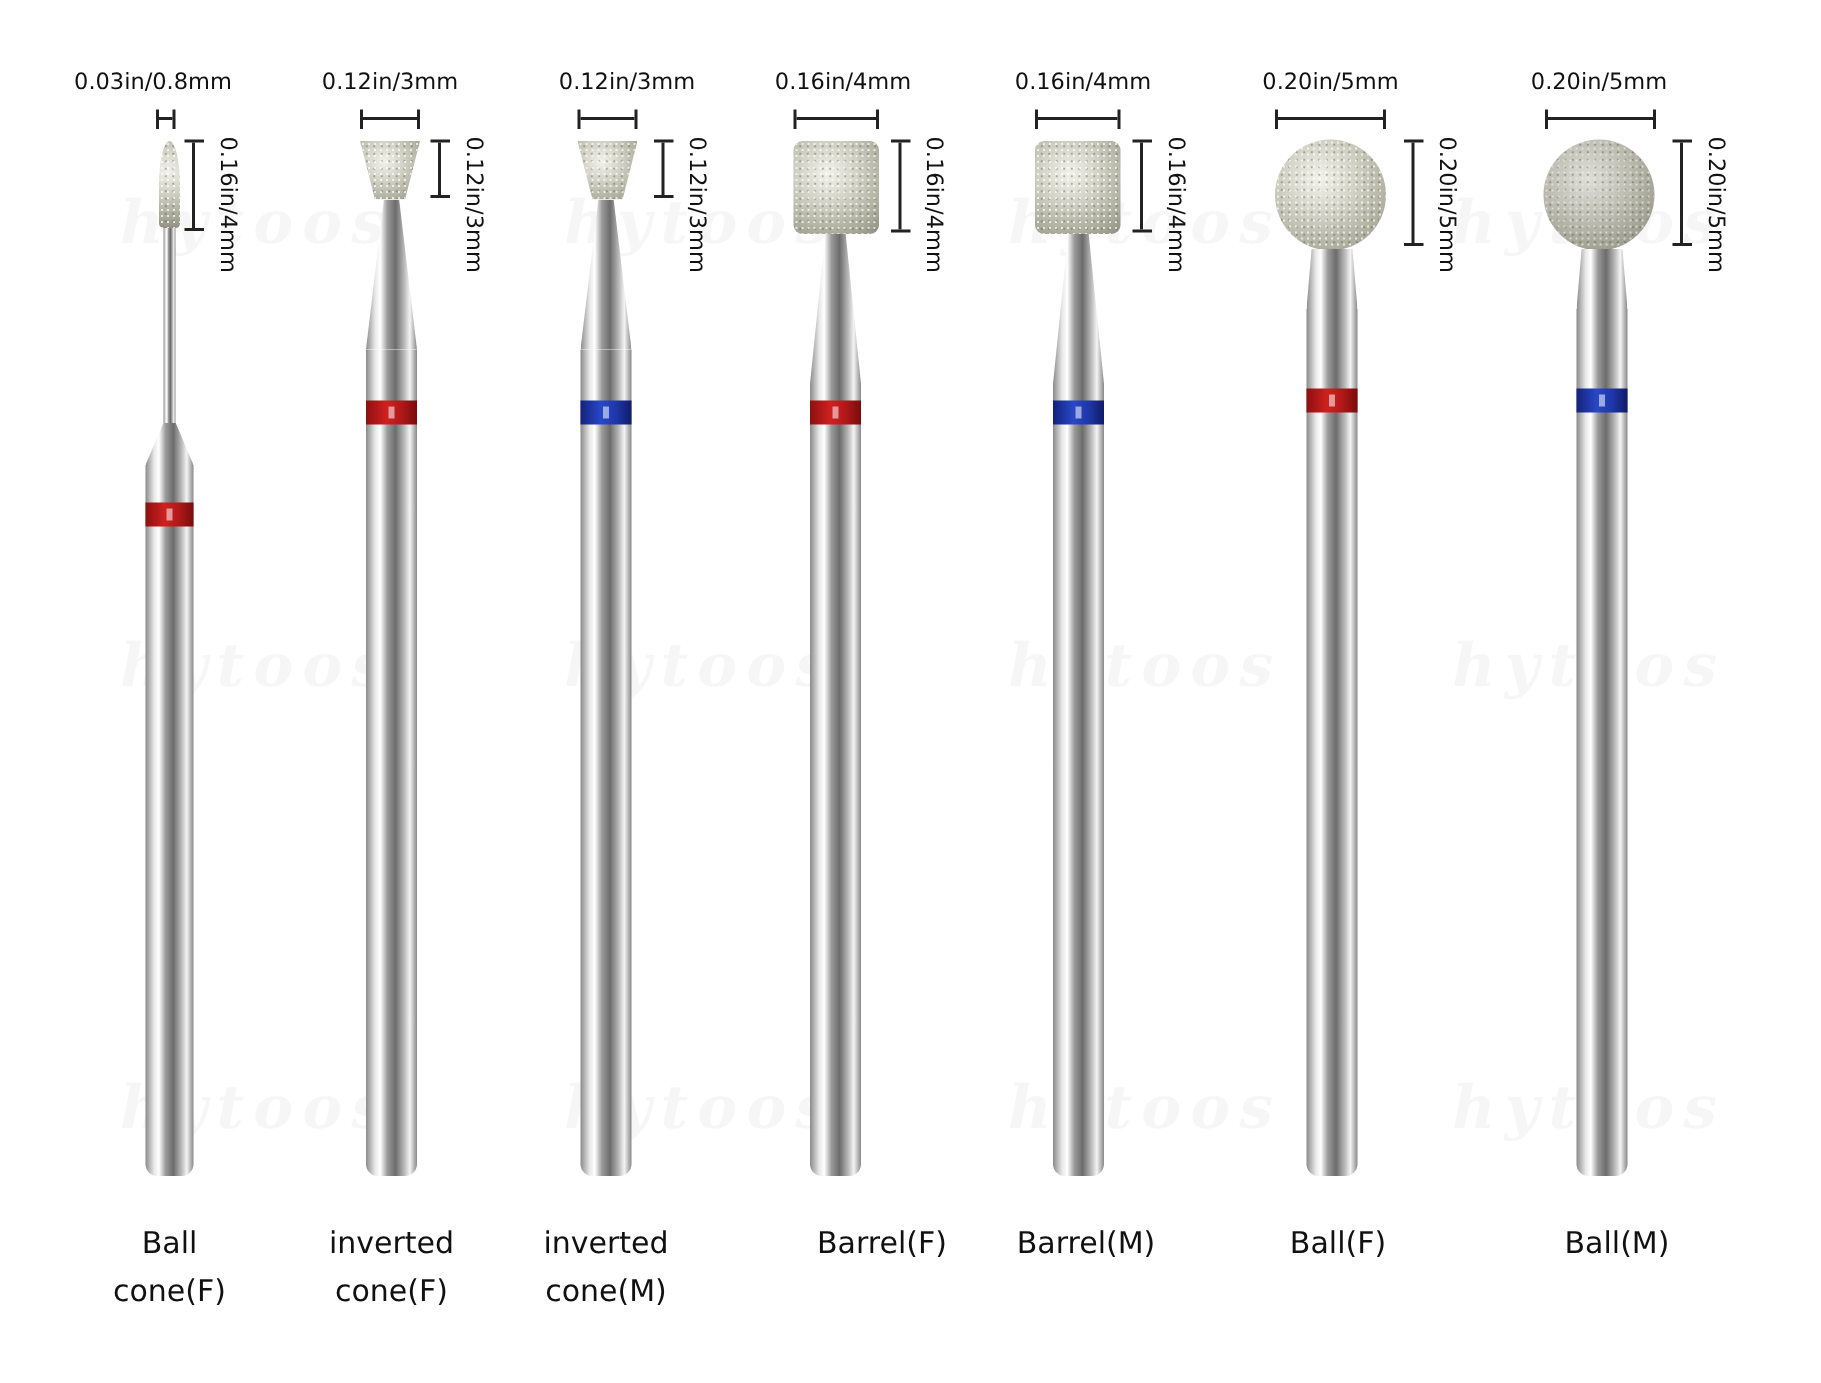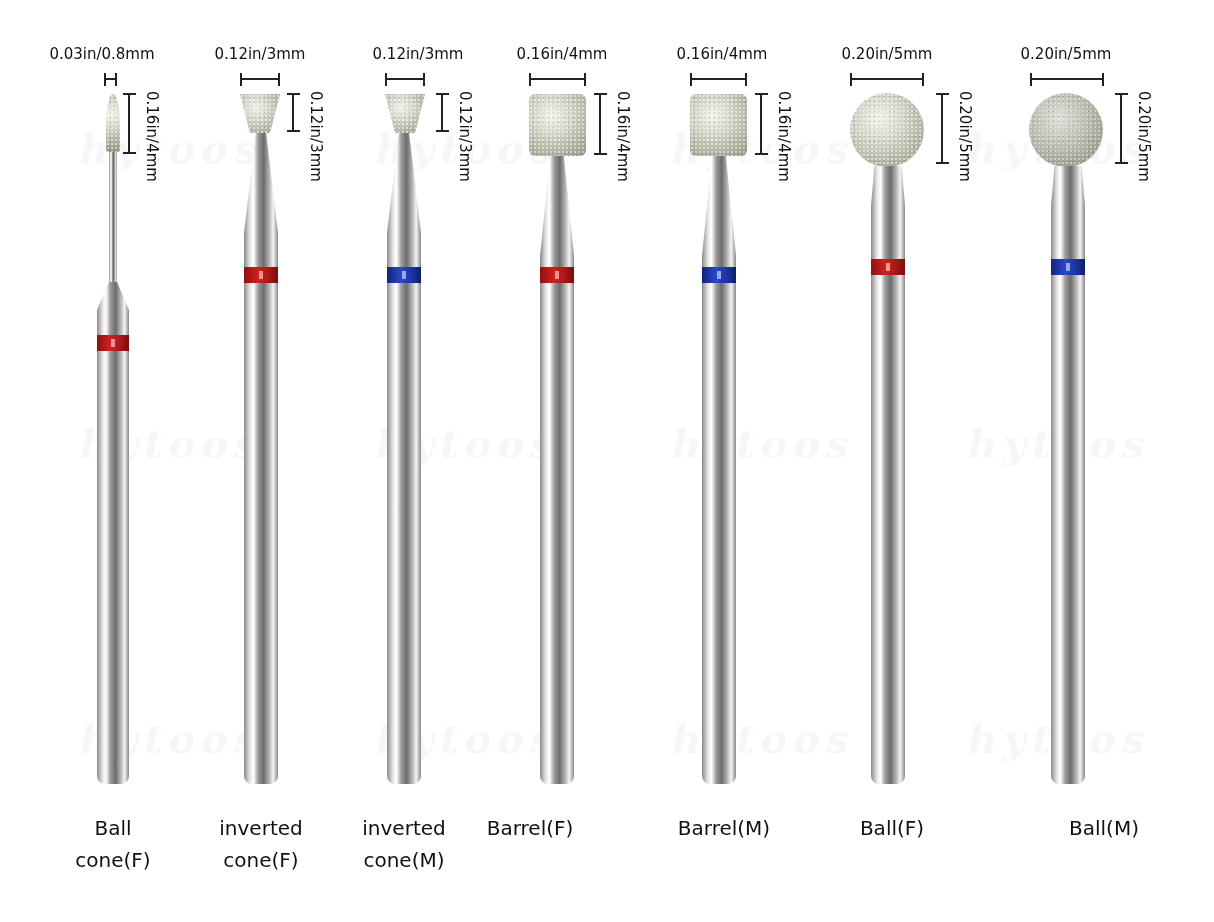--- a/index.html
+++ b/index.html
@@ -80,21 +80,21 @@
 
 <div>
   <div class="wlabel" style="left:562px">0.16in/4mm</div>
   <div class="hbar" style="left:529px;width:57px"></div>
   <div class="head" style="left:529px;top:94px;width:57px;height:62px;border-radius:6px"></div>
   <div class="vbar" style="left:594px;top:93px;height:62px"></div>
   <div class="hlabel" style="left:632px;top:91px">0.16in/4mm</div>
   <div class="neck steel" style="left:540px;top:156px;width:34px;height:100px;clip-path:polygon(30% 0,70% 0,100% 100%,0 100%)"></div>
   <div class="shank steel" style="left:540px;top:256px;width:34px;height:528px"></div>
   <div class="band red" style="left:540px;top:267px;width:34px"></div>
-  <div class="name" style="left:530px">Barrel(F)</div>
+  <div class="name" style="left:588px">Barrel(F)</div>
 </div>
 
 <div>
   <div class="wlabel" style="left:722px">0.16in/4mm</div>
   <div class="hbar" style="left:690px;width:57px"></div>
   <div class="head" style="left:690px;top:94px;width:57px;height:62px;border-radius:6px"></div>
   <div class="vbar" style="left:755px;top:93px;height:62px"></div>
   <div class="hlabel" style="left:793px;top:91px">0.16in/4mm</div>
   <div class="neck steel" style="left:702px;top:156px;width:34px;height:100px;clip-path:polygon(30% 0,70% 0,100% 100%,0 100%)"></div>
   <div class="shank steel" style="left:702px;top:256px;width:34px;height:528px"></div>
@@ -116,14 +116,14 @@
 
 <div>
   <div class="wlabel" style="left:1066px">0.20in/5mm</div>
   <div class="hbar" style="left:1030px;width:74px"></div>
   <div class="head" style="left:1029px;top:93px;width:74px;height:74px;border-radius:50%;filter:brightness(0.92)"></div>
   <div class="vbar" style="left:1115px;top:93px;height:71px"></div>
   <div class="hlabel" style="left:1153px;top:91px">0.20in/5mm</div>
   <div class="neck steel" style="left:1051px;top:166px;width:34px;height:40px;clip-path:polygon(10% 0,90% 0,100% 100%,0 100%)"></div>
   <div class="shank steel" style="left:1051px;top:206px;width:34px;height:578px"></div>
   <div class="band blue" style="left:1051px;top:259px;width:34px"></div>
-  <div class="name" style="left:1104px">Ball(M)</div>
+  <div class="name" style="left:1078px">Ball(M)</div>
 </div>
 
 </body></html>

